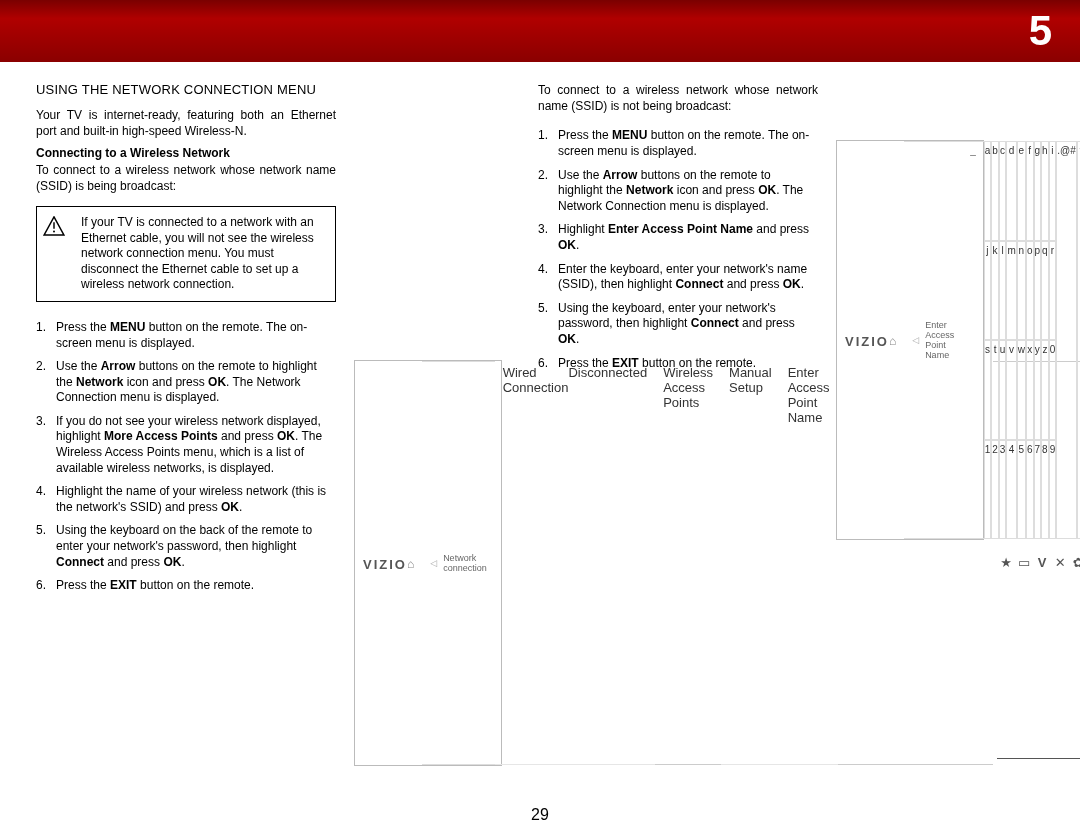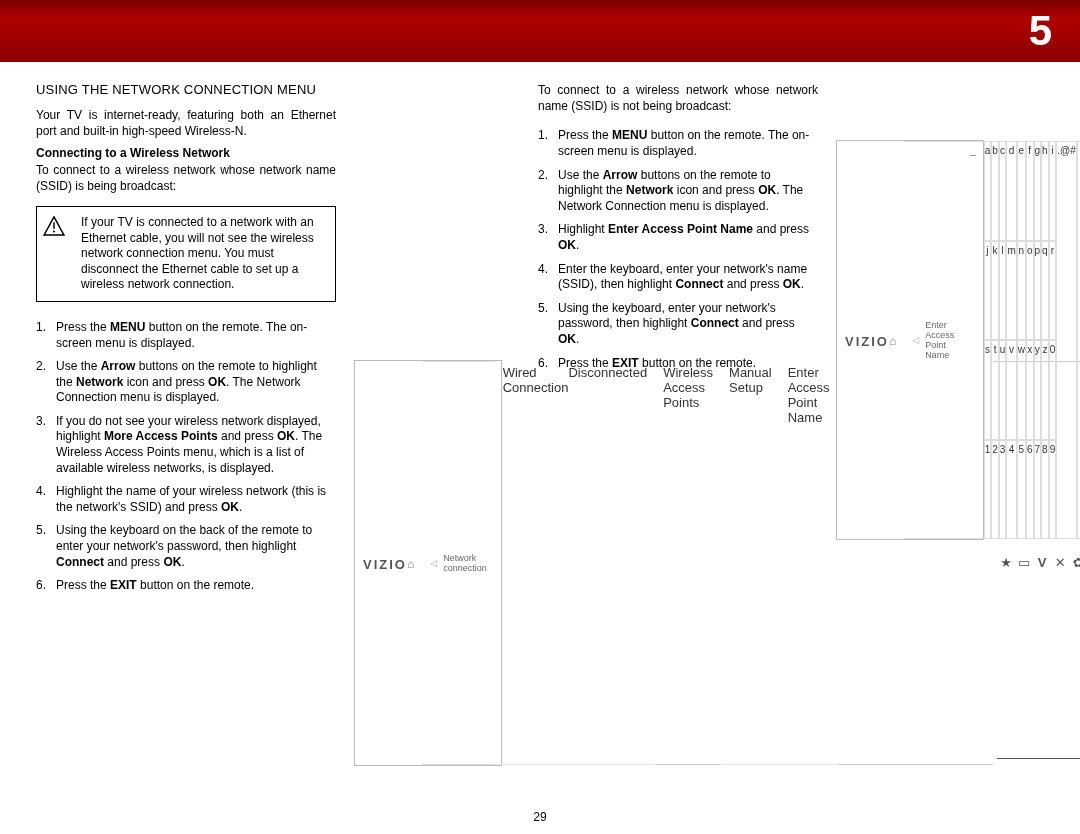--- a/index.html
+++ b/index.html
@@ -72,21 +72,21 @@
     content: counter(step) ".";
     position: absolute;
     left: 0;
   }
   strong { font-weight: 700; }
   .pagenum {
     position: absolute;
     bottom: 10px;
     left: 0; right: 0;
     text-align: center;
-    font-size: 12px;
+    font-size: 16px;
   }
   
   .menu {
     border: 1px solid #bbb;
     background: #fff;
     width: 148px;
     display: flex;
     flex-direction: row;
   }
   .menu-hdr {

